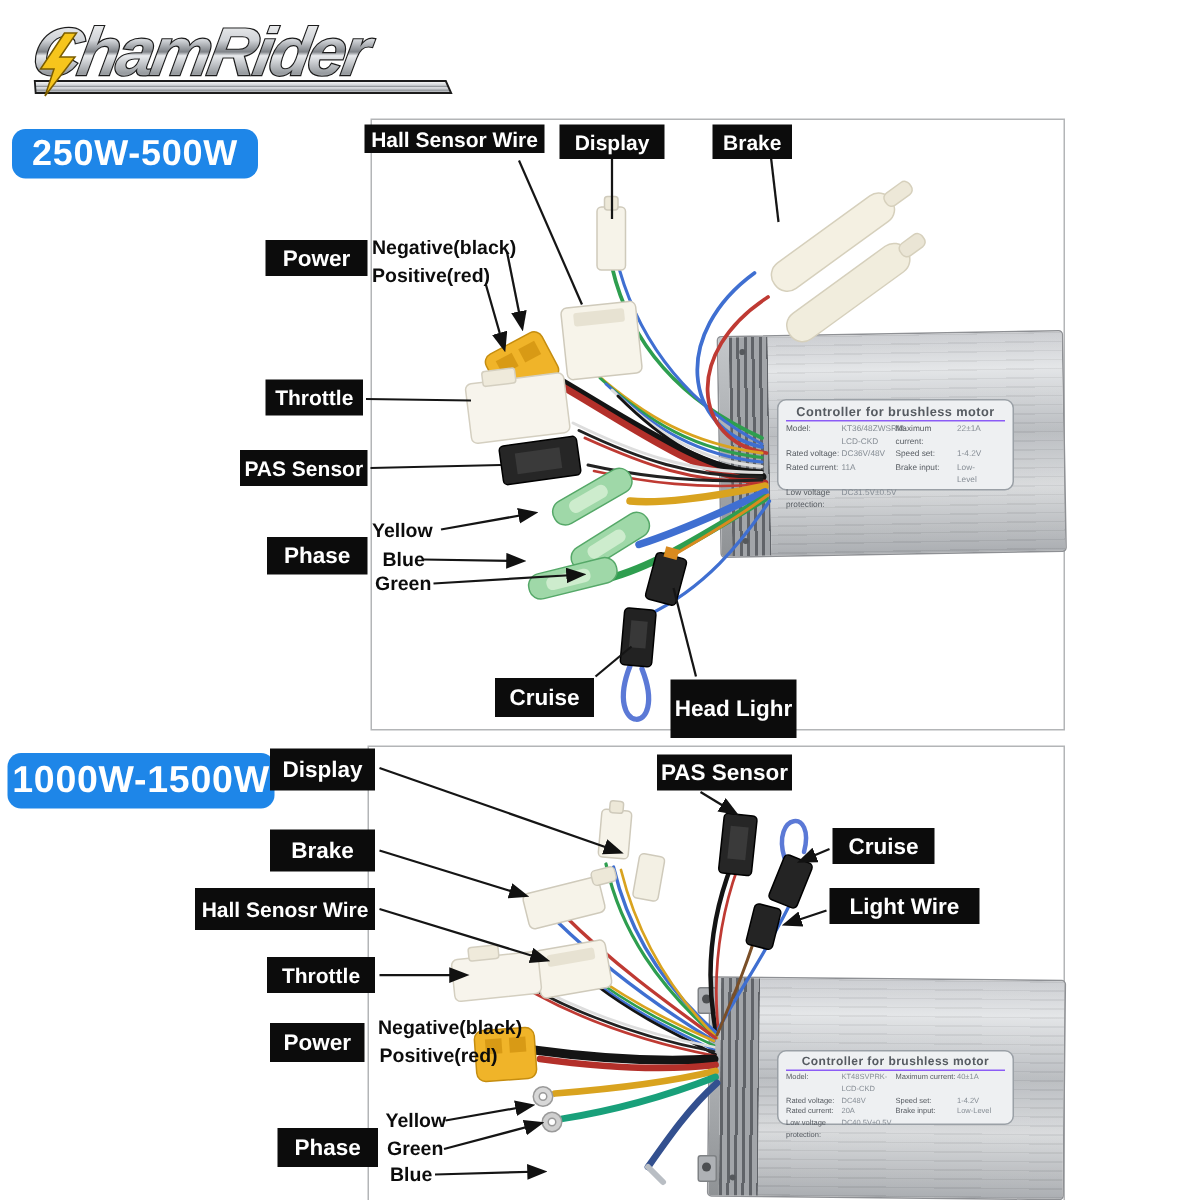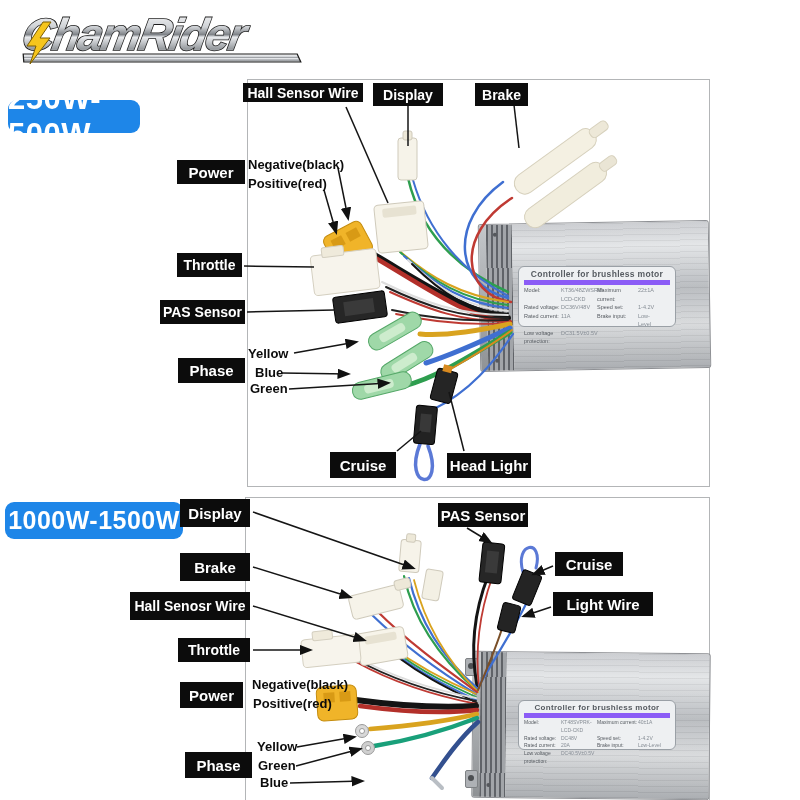--- a/index.html
+++ b/index.html
@@ -21,21 +21,21 @@
   .ctl-body{position:absolute;left:33px;top:0;right:0;height:100%;
     background:repeating-linear-gradient(180deg,rgba(0,0,0,0.05) 0 1px,rgba(255,255,255,0.04) 1px 6px),
     linear-gradient(180deg,#caccd0 0%,#e3e5e7 16%,#b8bbbf 45%,#d8dadc 70%,#a8abaf 100%);}
   .ctl-tab{position:absolute;width:11px;height:16px;background:#aeb1b5;border:1px solid #7e8184;
     border-radius:2px;z-index:2;}
   .ctl-tab::after{content:"";position:absolute;left:2px;top:4px;width:6px;height:6px;border-radius:50%;
     background:#4c4f52;}
   .screw{position:absolute;width:4px;height:4px;border-radius:50%;background:#55585c;}
   .plate{position:absolute;z-index:5;background:#eef0f2;border:1px solid #9aa0a6;border-radius:6px;
     padding:2px 5px;color:#565b61;}
-  .plate-title{font-weight:bold;text-align:center;border-bottom:5px solid #8b5cf6;
+  .plate-title{font-weight:bold;text-align:center;border-bottom:1px solid #8b5cf6;
     padding-bottom:1px;margin-bottom:1px;letter-spacing:.3px;}
   .plate-grid{display:grid;line-height:1.55;}
   .plate-grid .pv{color:#868d95;}
   .overlay{position:absolute;left:0;top:0;z-index:4;pointer-events:none;}
   .logo-wrap{position:absolute;left:6px;top:4px;z-index:6;}
 </style>
 </head>
 <body>
 
 <div class="canvas">
@@ -56,21 +56,21 @@
         </linearGradient>
       </defs>
       <g transform="skewX(-10)">
         <text x="22" y="46" font-size="45" font-weight="bold" font-style="italic" font-family="Liberation Sans, sans-serif" letter-spacing="-2" fill="url(#chromeGrad)" stroke="#1c1c1c" stroke-width="1.6" paint-order="stroke">ChamRider</text>
         <polygon points="26,50 300,50 305,58 28,58" fill="url(#chromeGrad)" stroke="#1c1c1c" stroke-width="1.2"></polygon>
       </g>
       <path d="M37,18 L21,42 L30,42 L24,60 L44,34 L34,34 L45,18 Z" fill="#f6c51c" stroke="#7a5c00" stroke-width="1"></path>
     </svg>
   </div>
 
-  <div class="badge" style="left:8px;top:100px;width:132px;height:33px;font-size:31px;">250W-500W</div>
+  <div class="badge" style="left:8px;top:86px;width:164px;height:33px;font-size:24px;">250W-500W</div>
   <div class="badge" style="left:5px;top:502px;width:178px;height:37px;font-size:25px;">1000W-1500W</div>
 
   <div class="controller" style="left:479px;top:222px;width:229px;height:146px;transform:rotate(-1deg);">
     <div class="ctl-cap"></div>
     <div class="ctl-fins"></div>
     <div class="ctl-body"></div>
     <div class="screw" style="left:14px;top:8px;"></div>
     <div class="screw" style="left:14px;bottom:8px;"></div>
   </div>
 
@@ -317,21 +317,21 @@
   <div class="tag" style="left:177px;top:160px;width:68px;height:24px;font-size:15px;">Power</div>
   <div class="small-note" style="left:248px;top:157px;">Negative(black)</div>
   <div class="small-note" style="left:248px;top:176px;">Positive(red)</div>
   <div class="tag" style="left:177px;top:253px;width:65px;height:24px;font-size:14px;">Throttle</div>
   <div class="tag" style="left:160px;top:300px;width:85px;height:24px;font-size:14px;">PAS Sensor</div>
   <div class="tag" style="left:178px;top:358px;width:67px;height:25px;font-size:15px;">Phase</div>
   <div class="small-note" style="left:248px;top:346px;">Yellow</div>
   <div class="small-note" style="left:255px;top:365px;">Blue</div>
   <div class="small-note" style="left:250px;top:381px;">Green</div>
   <div class="tag" style="left:330px;top:452px;width:66px;height:26px;font-size:15px;">Cruise</div>
-  <div class="tag" style="left:447px;top:453px;width:84px;height:25px;font-size:15px;">Head Lighr</div>
+  <div class="tag" style="left:447px;top:453px;width:84px;height:39px;font-size:15px;">Head Lighr</div>
 
   <div class="tag" style="left:180px;top:499px;width:70px;height:28px;font-size:15px;">Display</div>
   <div class="tag" style="left:438px;top:503px;width:90px;height:24px;font-size:15px;">PAS Sensor</div>
   <div class="tag" style="left:180px;top:553px;width:70px;height:28px;font-size:15px;">Brake</div>
   <div class="tag" style="left:555px;top:552px;width:68px;height:24px;font-size:15px;">Cruise</div>
   <div class="tag" style="left:130px;top:592px;width:120px;height:28px;font-size:14px;">Hall Senosr Wire</div>
   <div class="tag" style="left:553px;top:592px;width:100px;height:24px;font-size:15px;">Light Wire</div>
   <div class="tag" style="left:178px;top:638px;width:72px;height:24px;font-size:14px;">Throttle</div>
   <div class="tag" style="left:180px;top:682px;width:63px;height:26px;font-size:15px;">Power</div>
   <div class="small-note" style="left:252px;top:677px;">Negative(black)</div>

